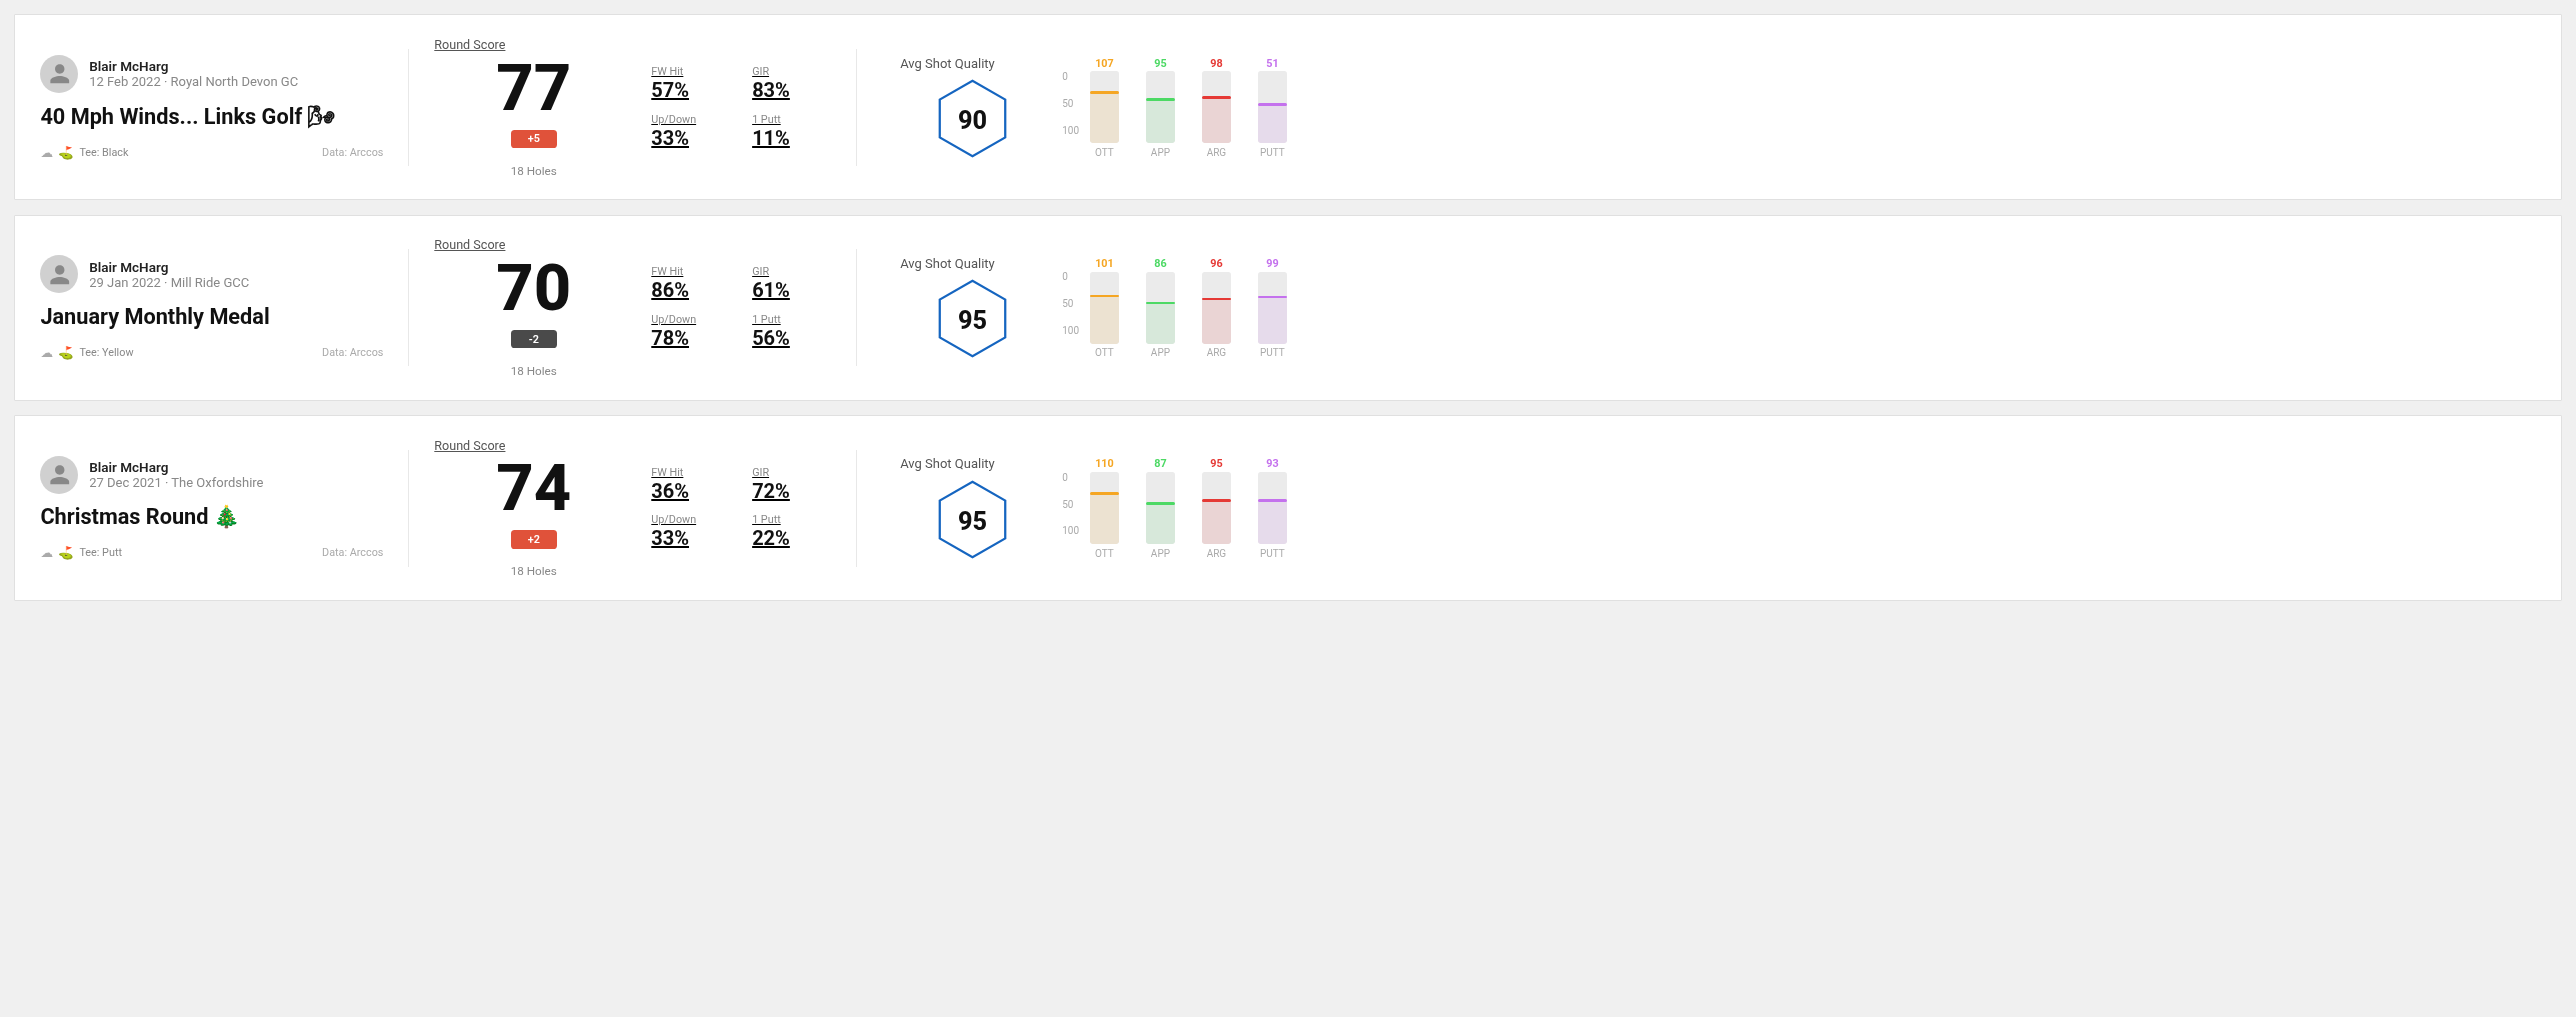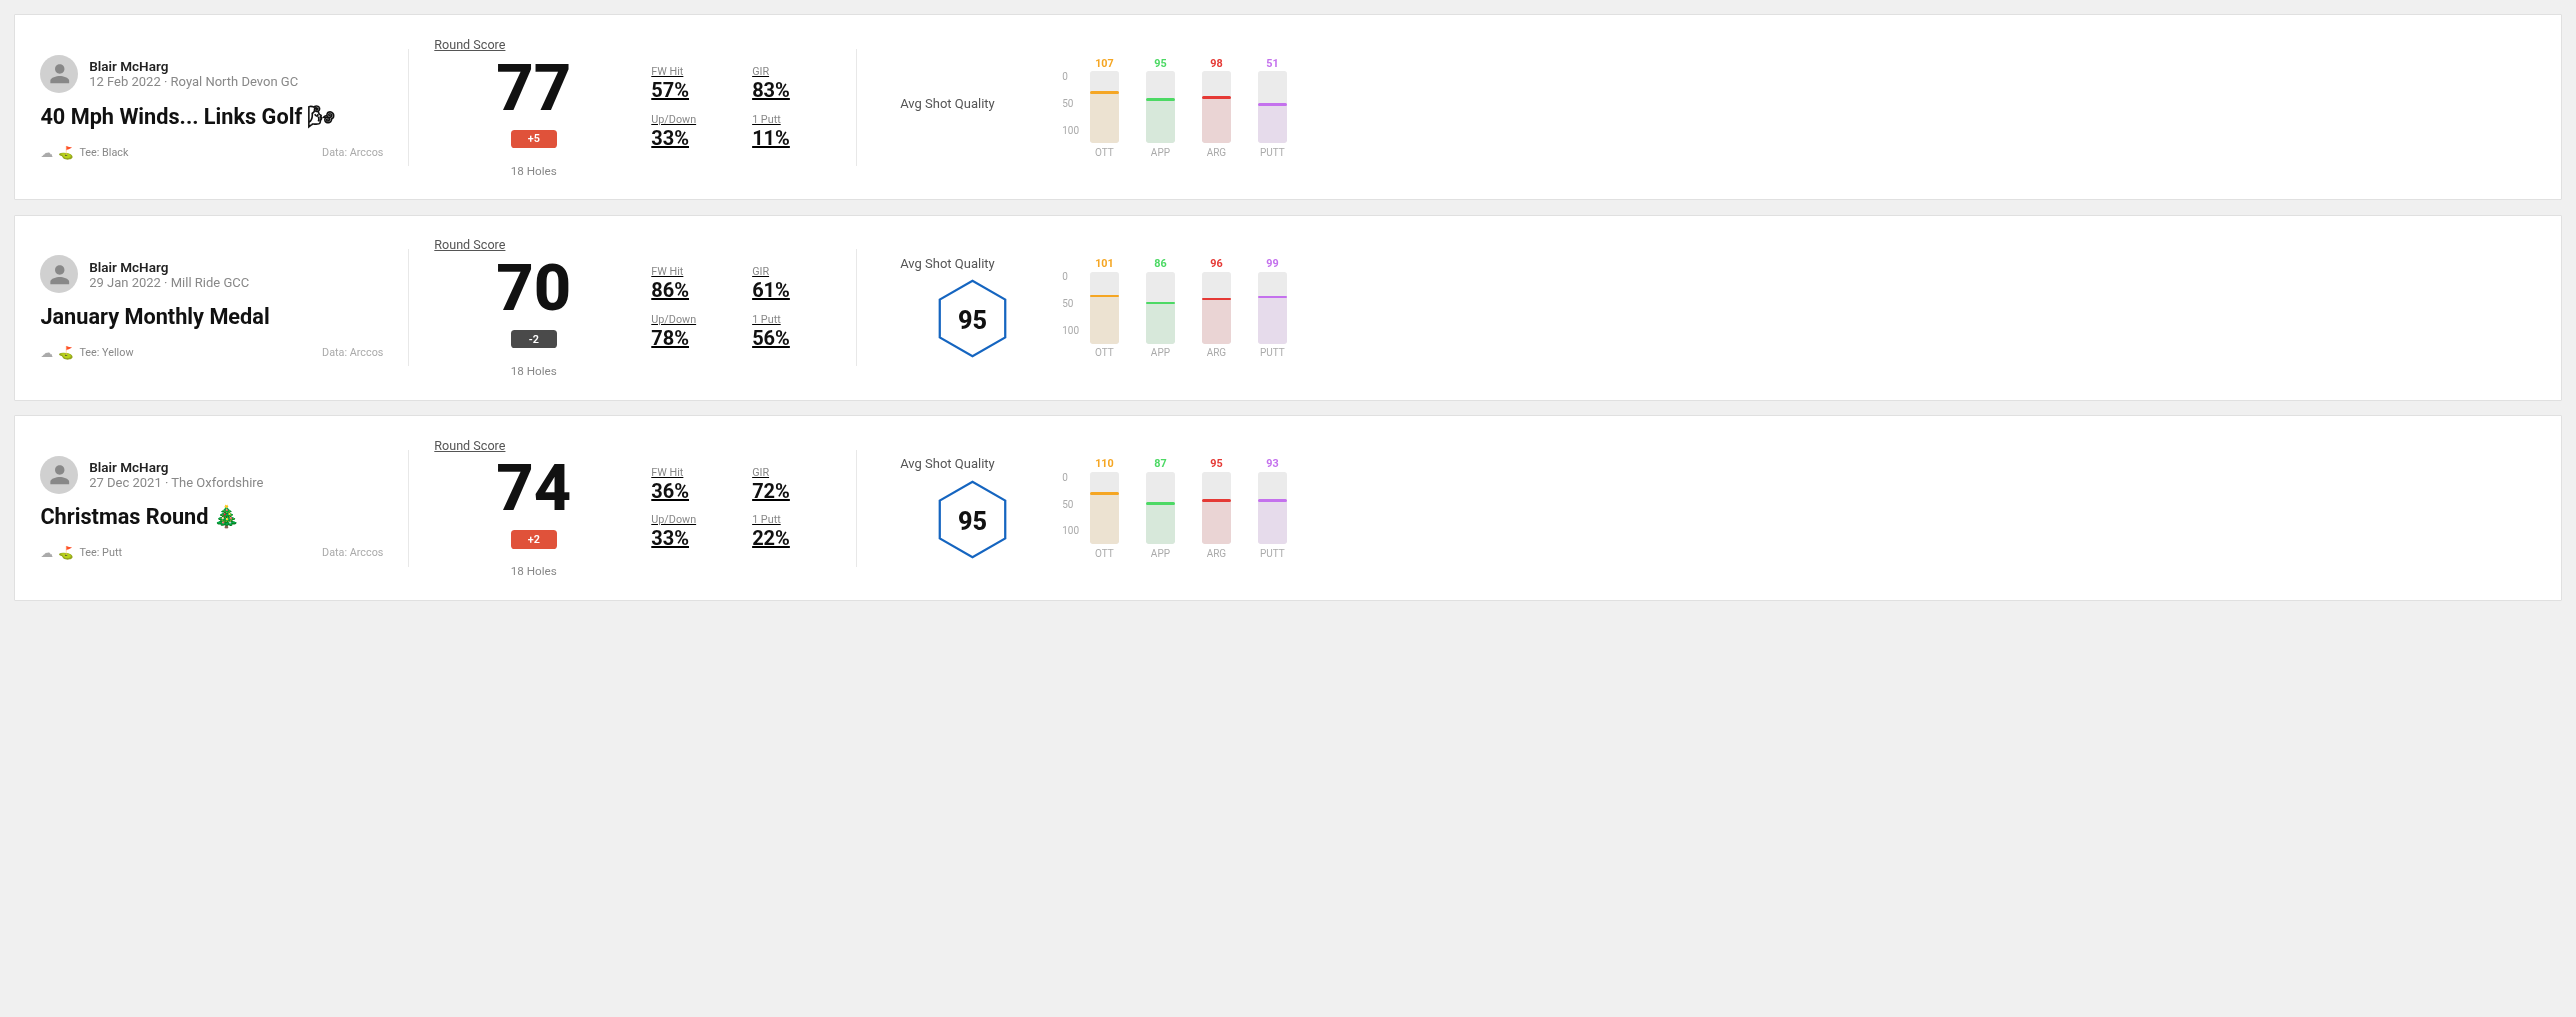--- a/index.html
+++ b/index.html
@@ -294,20 +294,28 @@
           <div class="stat-label">1 Putt</div>
           <div class="stat-value">11%</div>
         </div>
       </div>
     </div>
 
     <div class="divider"></div>
 
     <div class="quality-section">
       <div class="quality-label">Avg Shot Quality</div>
+      <div class="hexagon-container">
+        <div class="hexagon">
+          <svg width="81" height="81" viewBox="0 0 90 90">
+    <polygon points="81.37306695894642,24.000000000000004 81.37306695894642,66 45,87 8.626933041053576,66 8.626933041053576,23.999999999999996 44.99999999999999,3" fill="none" stroke="#1565c0" stroke-width="2.5"></polygon>
+    <text x="45" y="57" text-anchor="middle" font-size="28" font-weight="800" fill="#111">90</text>
+  </svg>
+        </div>
+      </div>
     </div>
 
     <div class="chart-section">
       <div class="chart-wrapper">
     <div class="y-axis">
       <span>100</span>
       <span>50</span>
       <span>0</span>
     </div>
     <div>

